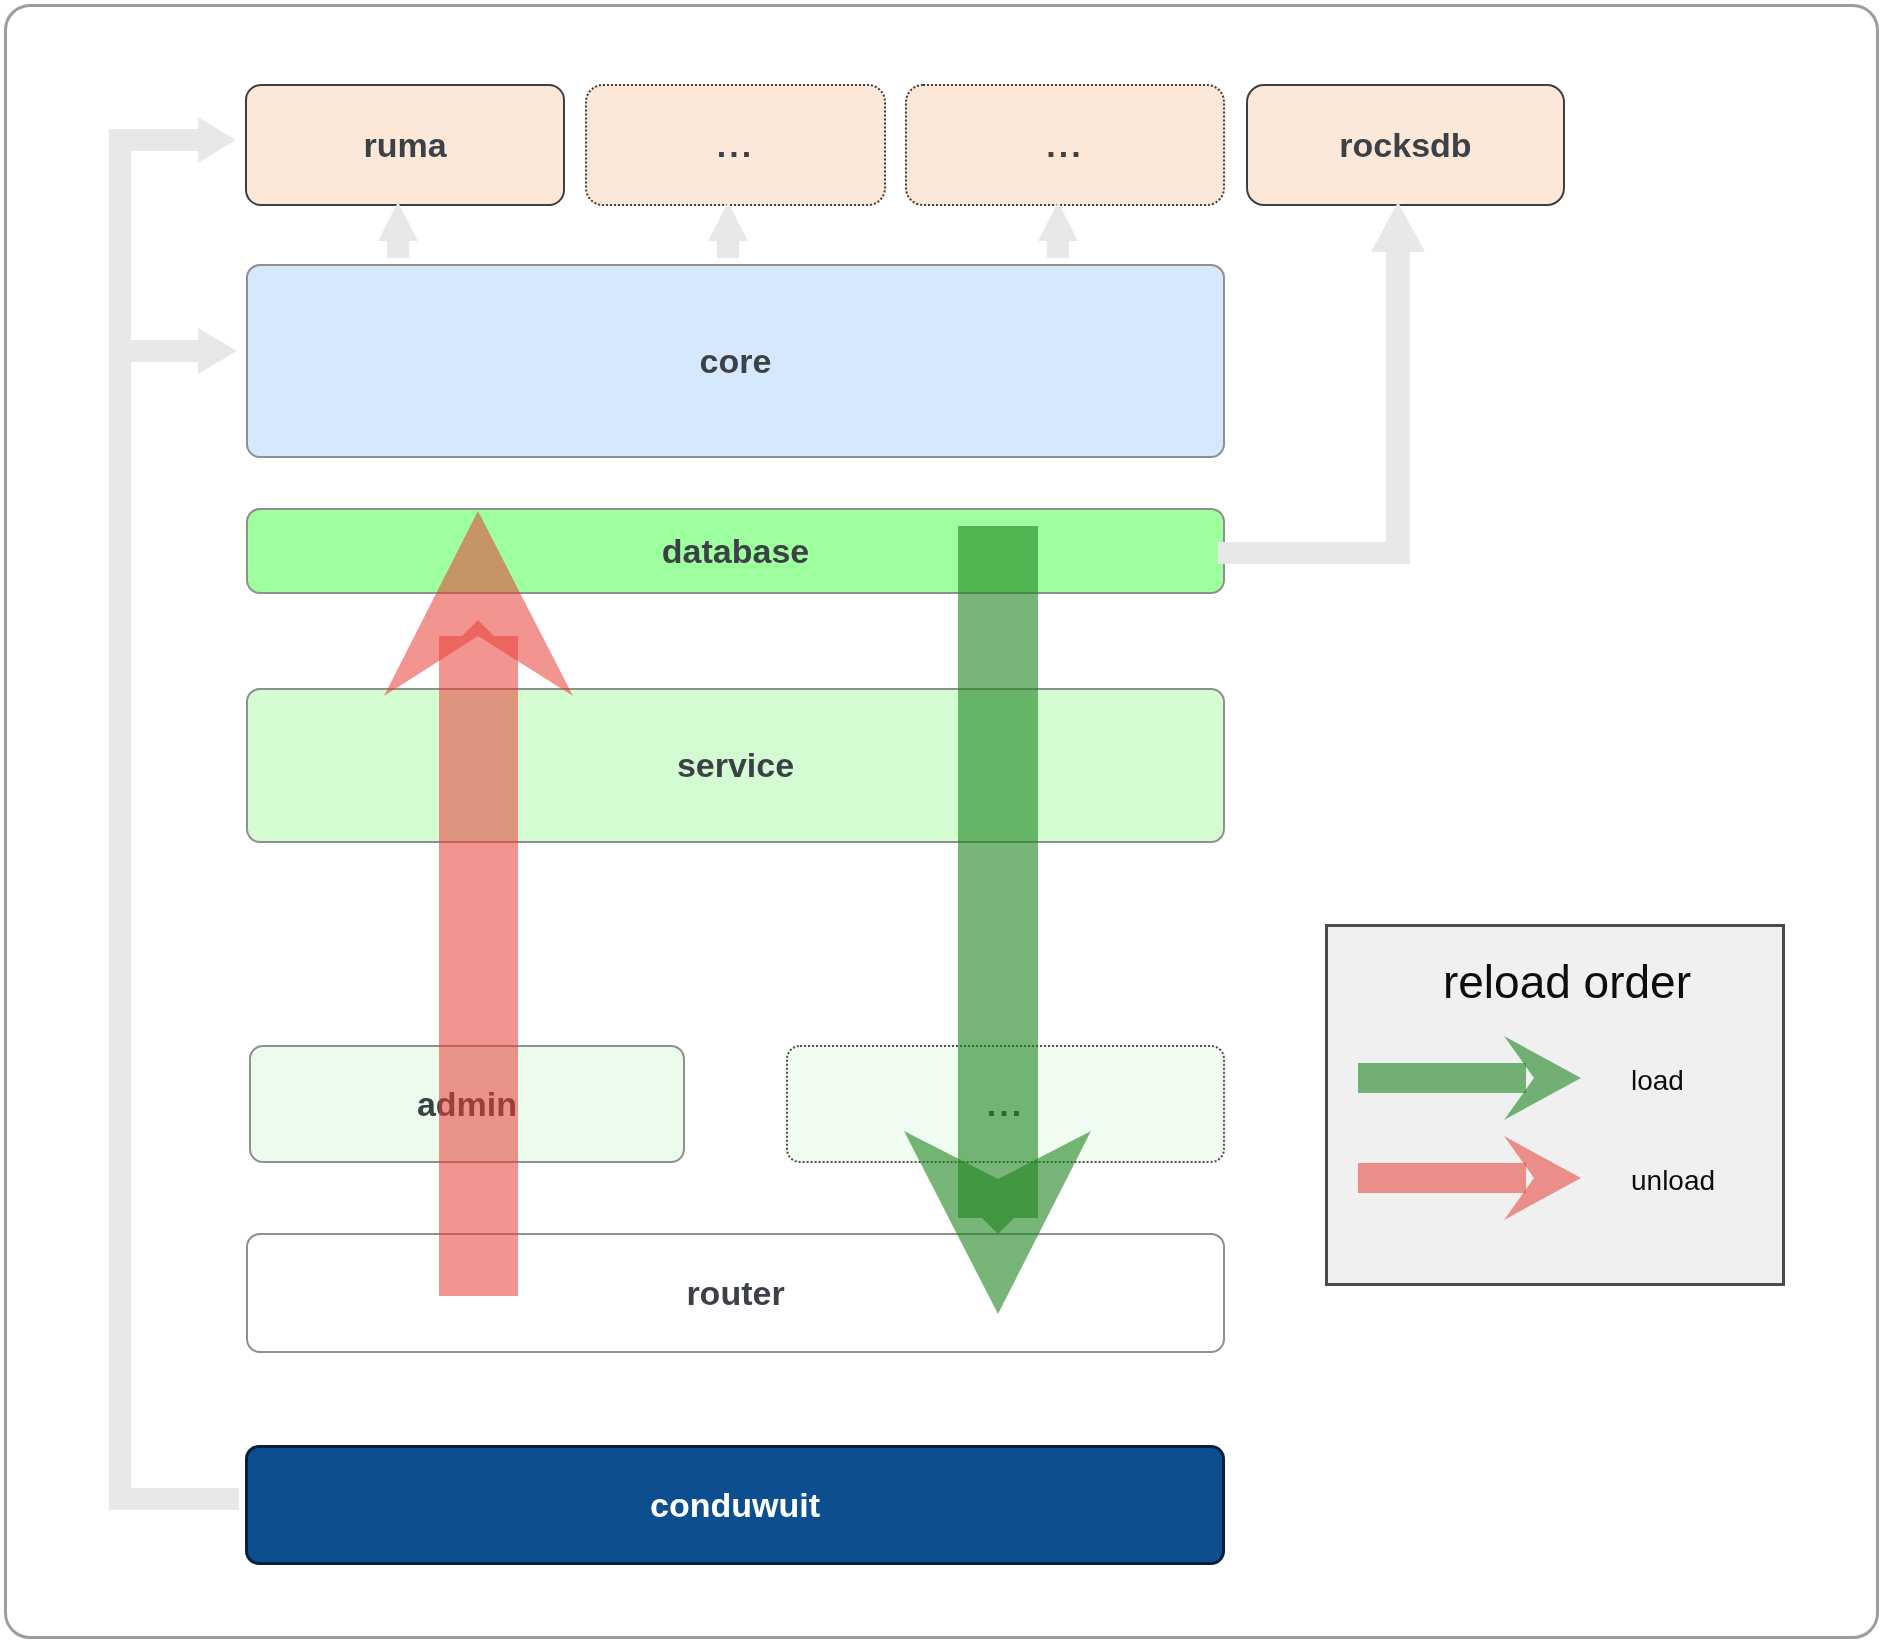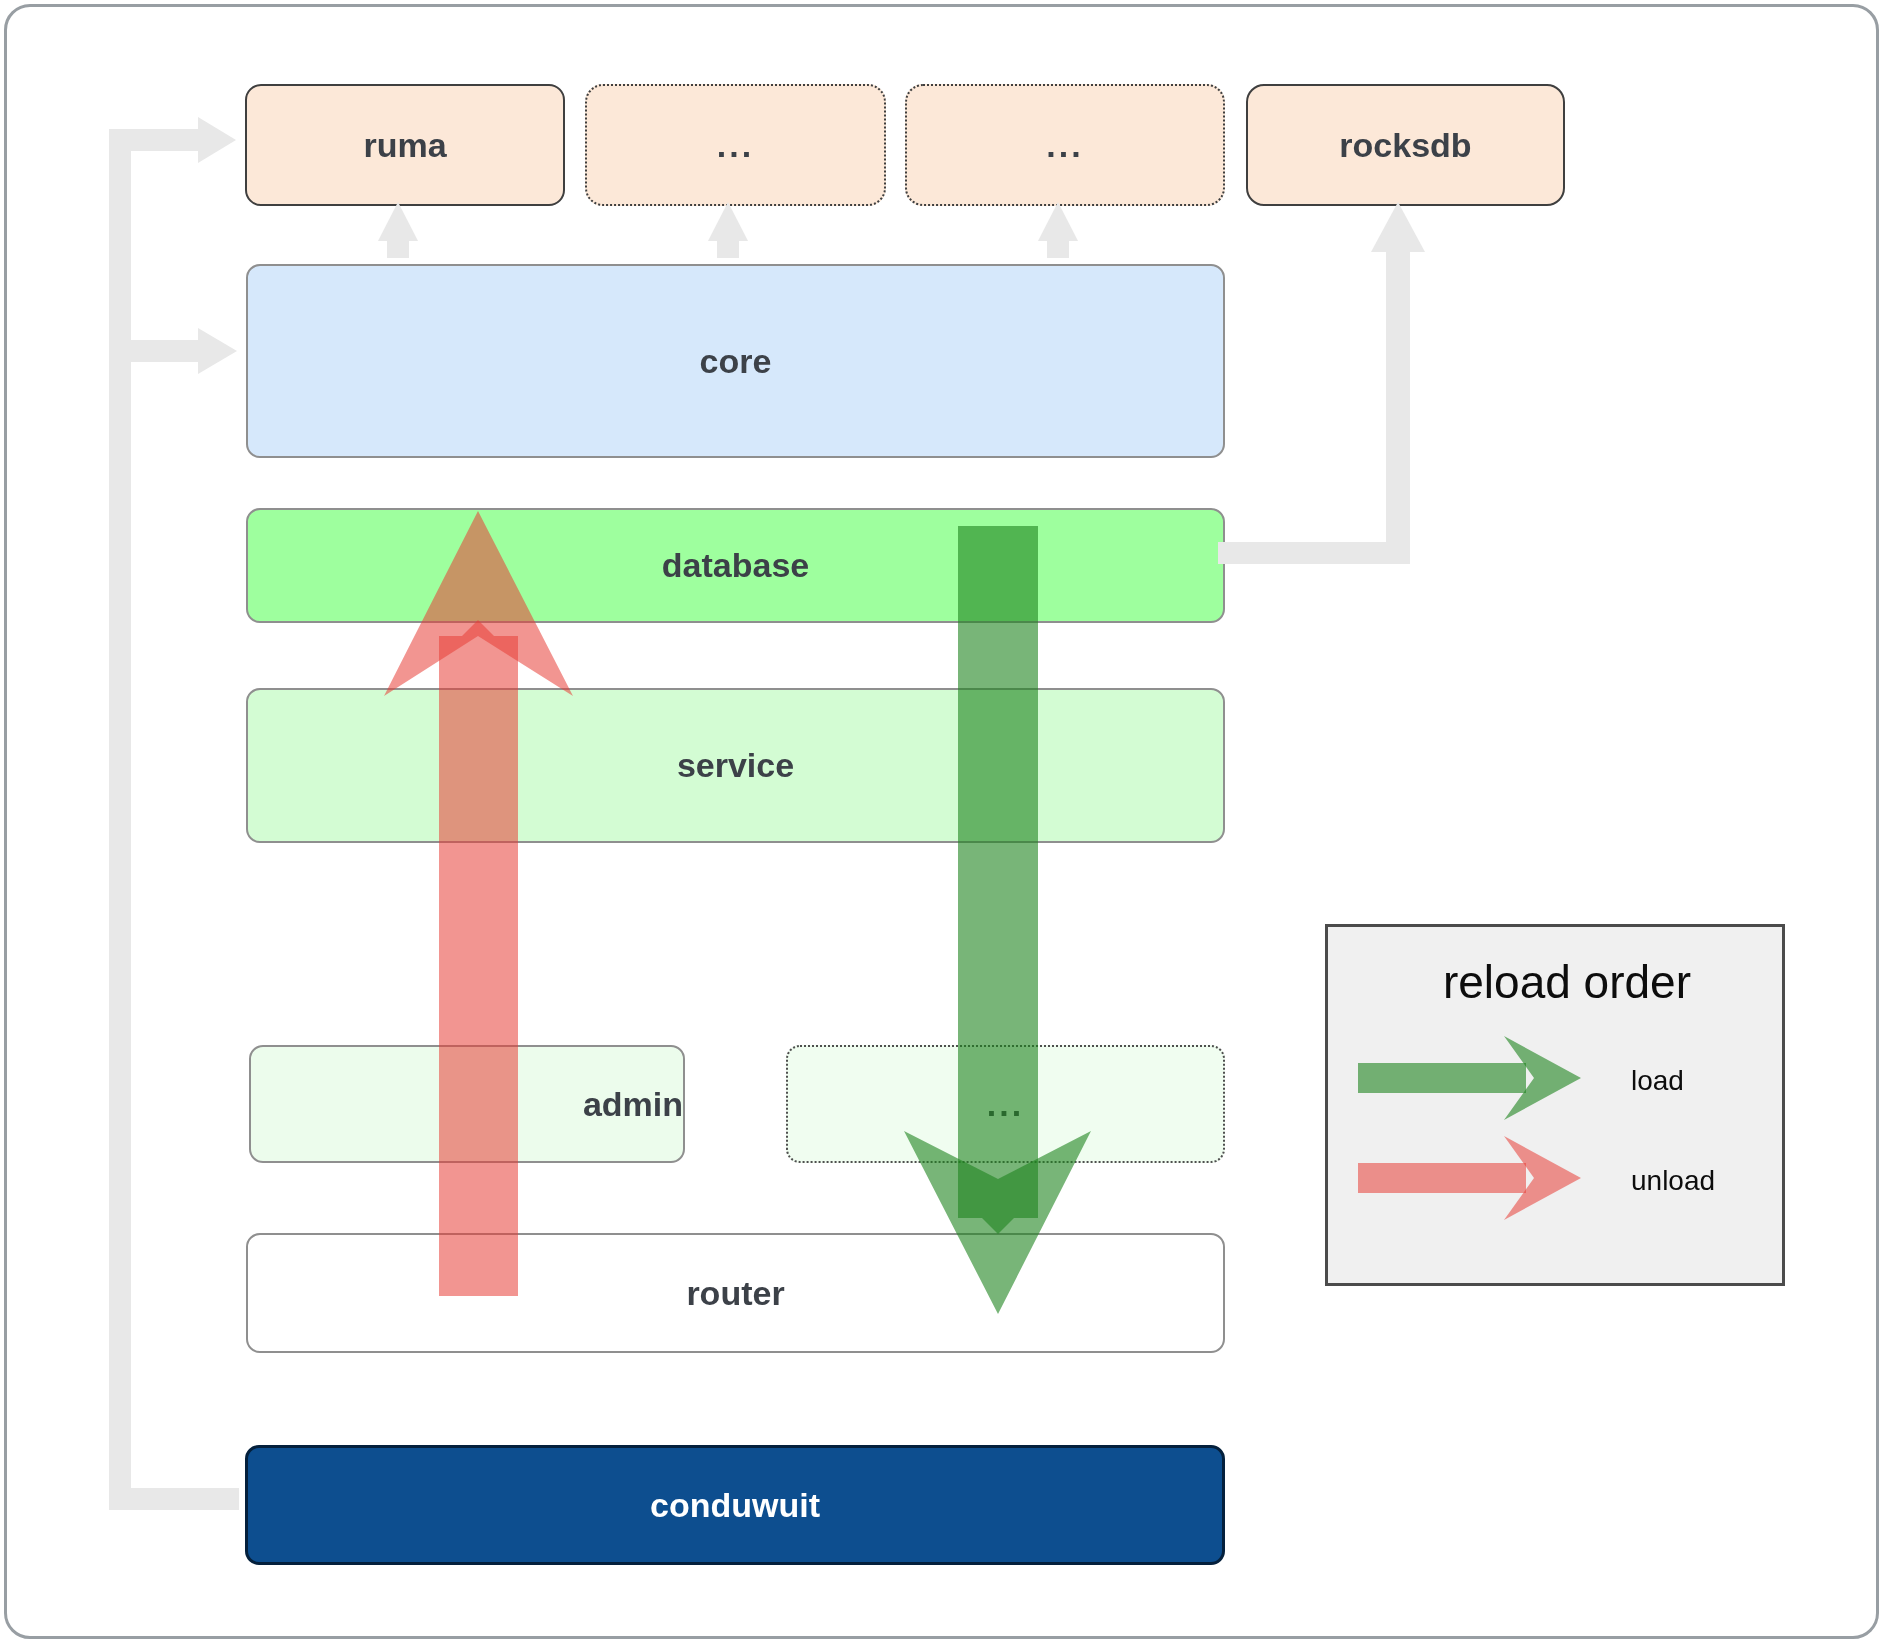--- a/index.html
+++ b/index.html
@@ -8,24 +8,24 @@
   .box{position:absolute;display:flex;align-items:center;justify-content:center;box-sizing:border-box;
        font-size:34px;font-weight:600;color:#3c4148;z-index:1;}
   .dots-label{font-weight:700;letter-spacing:3px;}
   
   #box-ruma   {left:238px;top:77px;width:320px;height:122px;background:#fce8d8;border:2.5px solid #3f3f3f;border-radius:16px;}
   #box-dots1  {left:578px;top:77px;width:301px;height:122px;background:#fce8d8;border:2.5px dotted #3f3f3f;border-radius:18px;}
   #box-dots2  {left:898px;top:77px;width:320px;height:122px;background:#fce8d8;border:2.5px dotted #3f3f3f;border-radius:18px;}
   #box-rocksdb{left:1239px;top:77px;width:319px;height:122px;background:#fce8d8;border:2.5px solid #3f3f3f;border-radius:18px;}
   
   #box-core    {left:239px;top:257px;width:979px;height:194px;background:#d6e8fb;border:2px solid #8f8f8f;border-radius:14px;}
-  #box-database{left:239px;top:501px;width:979px;height:115px;background:#9eff9e;border:2px solid #8f8f8f;border-radius:14px;}
+  #box-database{left:239px;top:501px;width:979px;height:86px;background:#9eff9e;border:2px solid #8f8f8f;border-radius:14px;}
   #box-service {left:239px;top:681px;width:979px;height:155px;background:#d3fcd3;border:2px solid #8f8f8f;border-radius:14px;}
   #box-api     {left:239px;top:864px;width:979px;height:114px;background:#e4fce4;border:2px solid #8f8f8f;border-radius:14px;}
-  #box-admin   {left:242px;top:1038px;width:436px;height:118px;background:#ecfcec;border:2px solid #8f8f8f;border-radius:14px;justify-content:flex-end;}
+  #box-admin   {left:242px;top:1038px;width:436px;height:118px;background:#ecfcec;border:2px solid #8f8f8f;border-radius:14px;}
   #box-dots3   {left:779px;top:1038px;width:439px;height:118px;background:#f0fdf0;border:2px dotted #4f4f4f;border-radius:14px;}
   #box-router  {left:239px;top:1218px;width:979px;height:120px;background:#ffffff;border:2px solid #8f8f8f;border-radius:14px;margin-top:8px;}
   #box-conduwuit{left:238px;top:1438px;width:980px;height:120px;background:#0d4e8f;border:3px solid #04203c;border-radius:14px;
                  color:#ffffff;font-weight:700;}
   
   #legend{position:absolute;left:1318px;top:917px;width:460px;height:362px;background:#f0f0f0;
           border:3px solid #4b4b4b;box-sizing:border-box;z-index:1;}
   #legend-title{position:absolute;top:28px;left:0;width:100%;text-align:center;font-size:46px;font-weight:400;color:#0d0d0d;margin-left:12px;}
   .legend-label{position:absolute;left:303px;font-size:28px;font-weight:400;color:#0d0d0d;}
   #legend-load-label{top:138px;}

